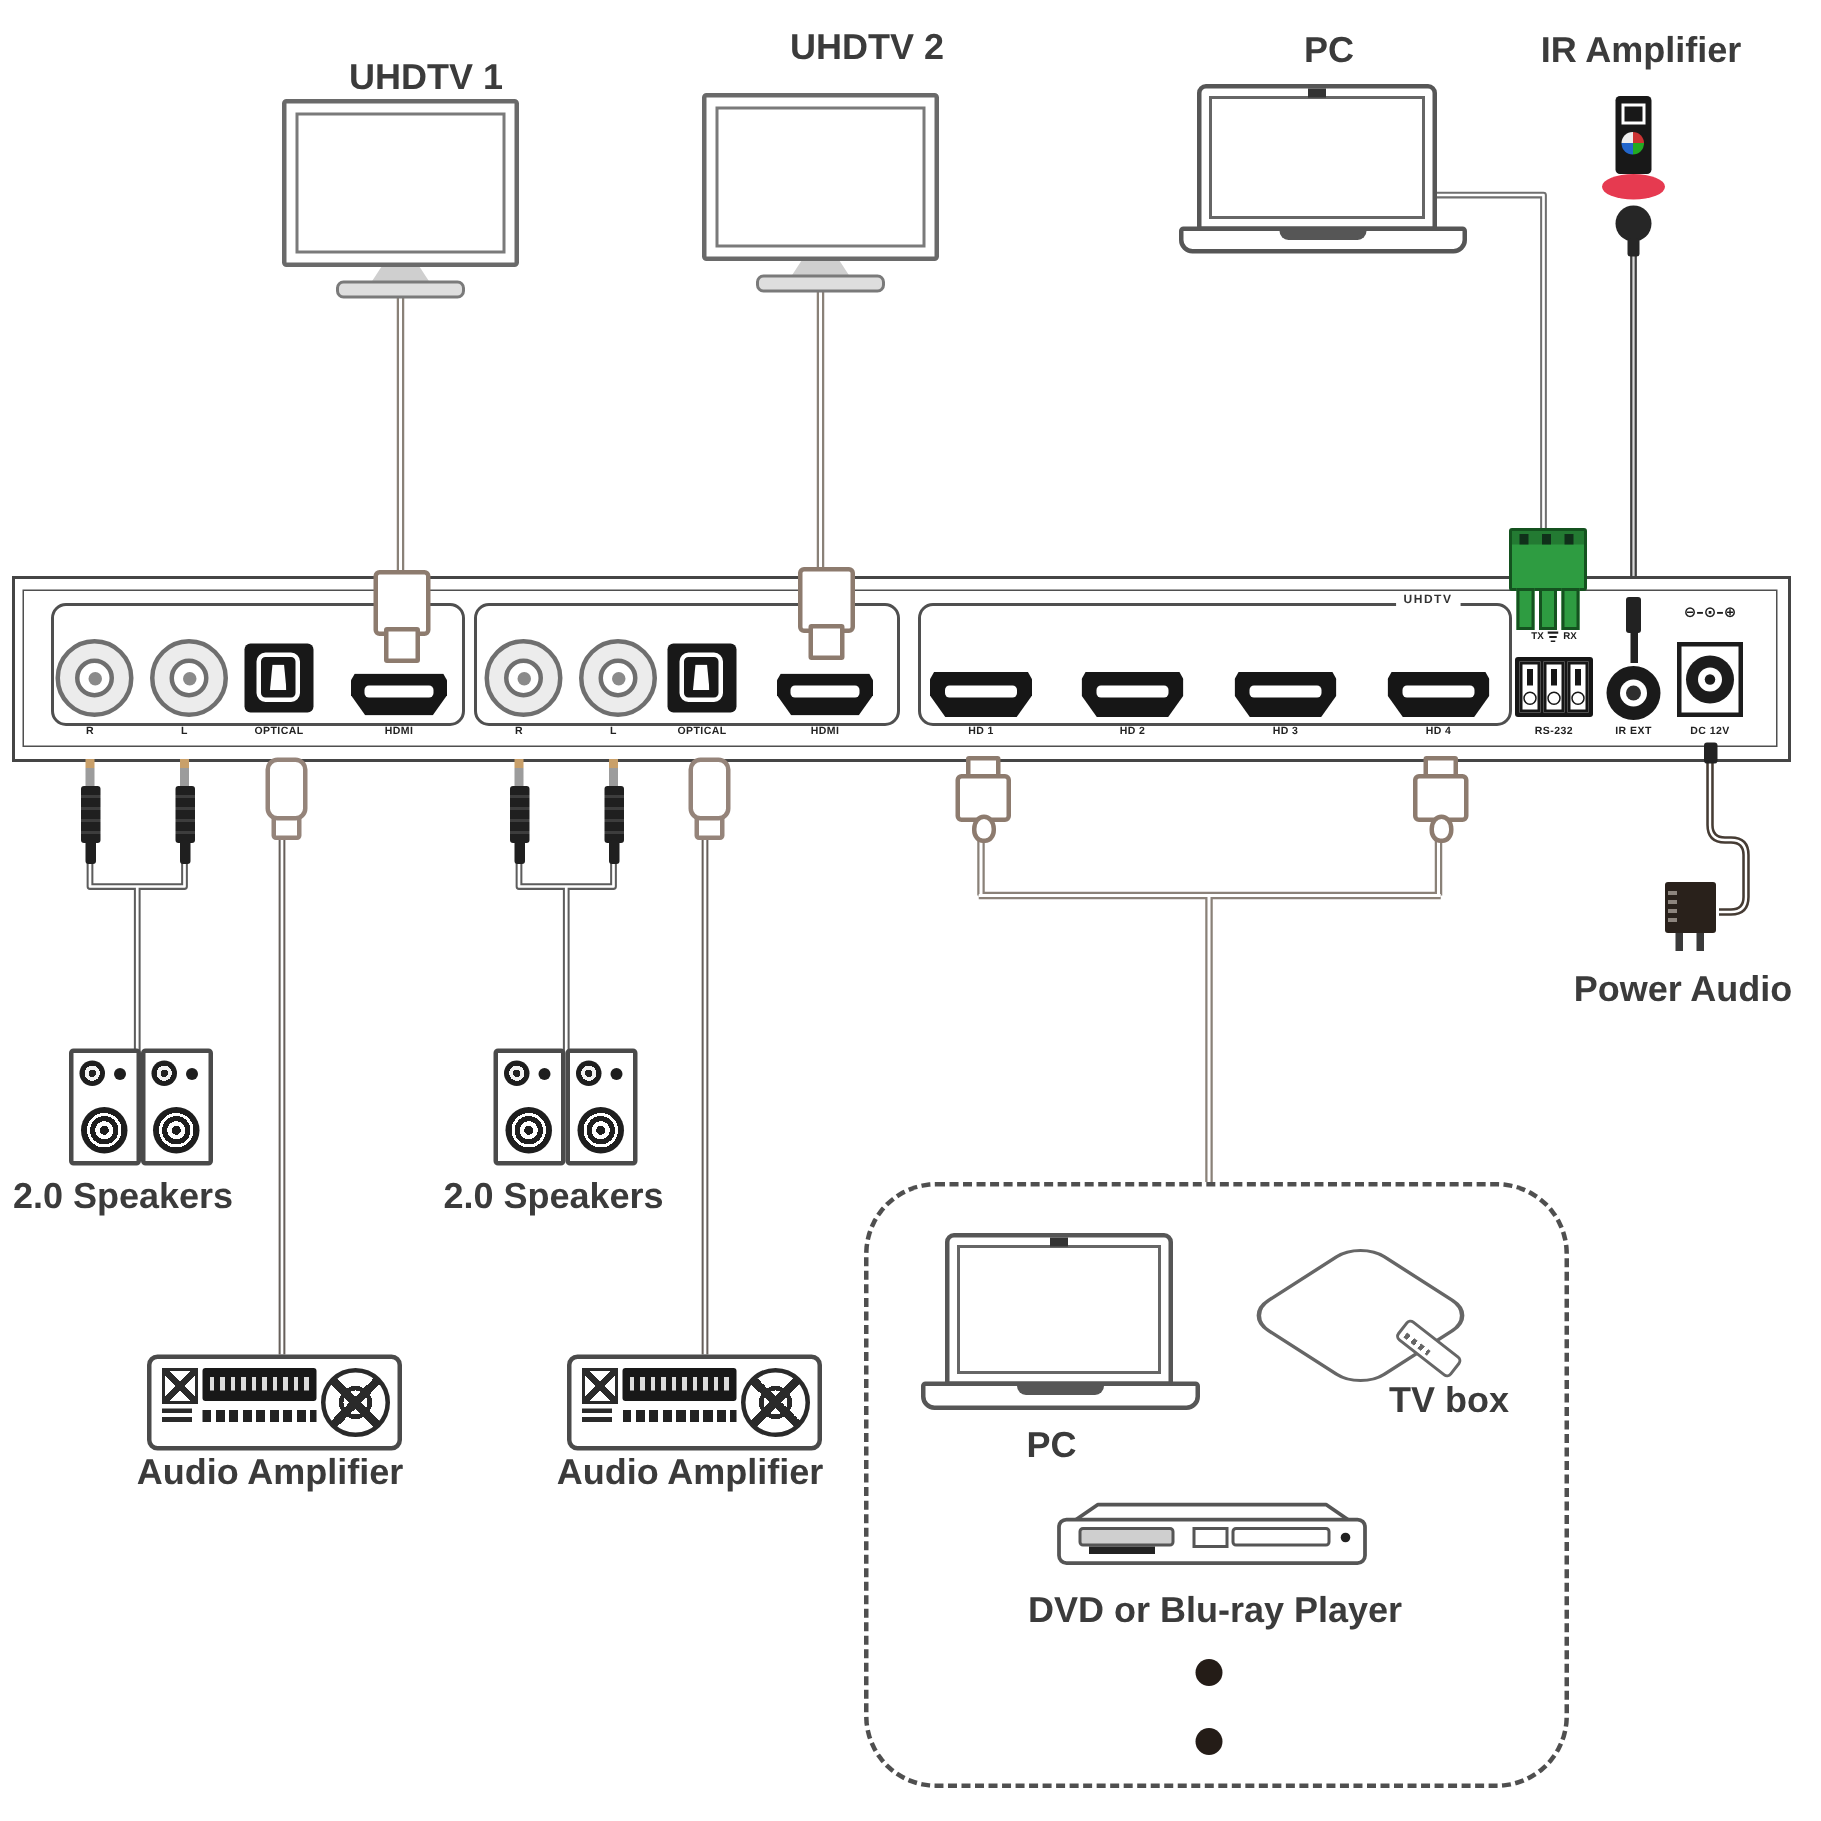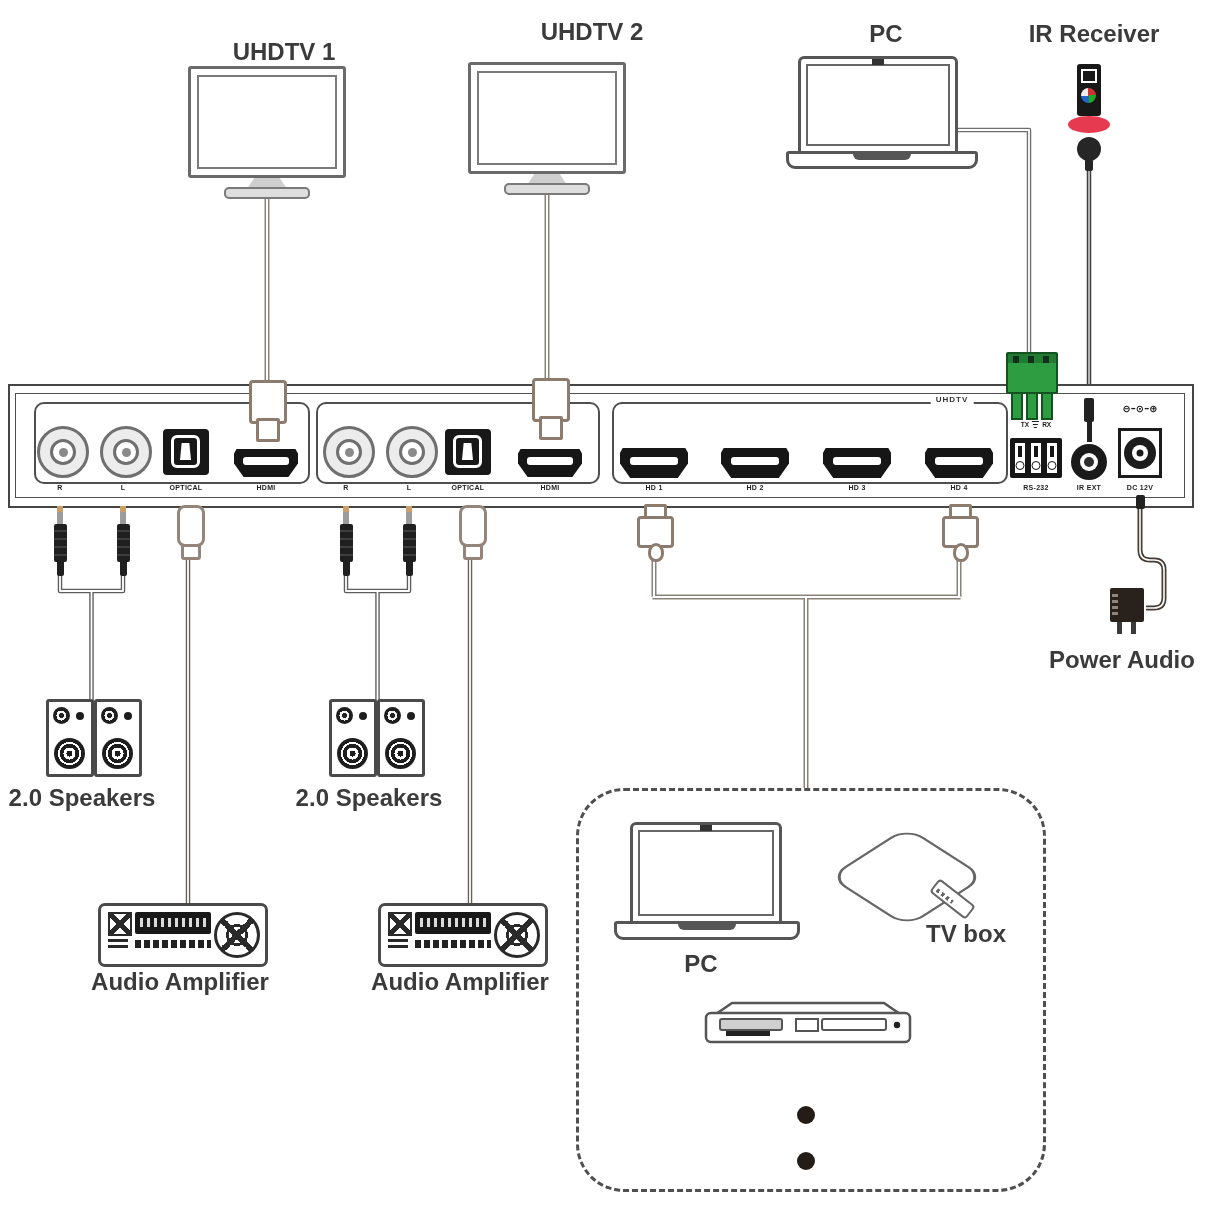--- a/index.html
+++ b/index.html
@@ -207,23 +207,23 @@
 
     <g fill="none" stroke="#463c34" stroke-width="5" stroke-linejoin="round">
       <path d="M1140 506 V550 Q1140 560 1150 560 H1154 Q1164 560 1164 570 V598 Q1164 608 1154 608 H1146"></path>
     </g>
     <g fill="none" stroke="#ffffff" stroke-width="1.6" stroke-linejoin="round">
       <path d="M1140 506 V550 Q1140 560 1150 560 H1154 Q1164 560 1164 570 V598 Q1164 608 1154 608 H1146"></path>
     </g>
   </svg>
 
   <div class="lbl" style="left:284px;top:38px;">UHDTV 1</div>
-  <div class="lbl" style="left:592px;top:18px;">UHDTV 2</div>
+  <div class="lbl" style="left:578px;top:18px;">UHDTV 2</div>
   <div class="lbl" style="left:886px;top:20px;">PC</div>
-  <div class="lbl" style="left:1094px;top:20px;">IR Receiver</div>
+  <div class="lbl" style="left:1094px;top:20px;">IR Amplifier</div>
 
   <div>
     <div class="mon-frame" style="left:188px;top:66px;width:152px;height:106px;">
         <div class="mon-screen"></div>
       </div>
     <div class="mon-neck" style="left:247px;top:178px;width:40px;height:11px;"></div>
     <div class="mon-base" style="left:224px;top:187px;width:82px;height:8px;"></div>
   </div>
 
   <div>
@@ -412,20 +412,21 @@
 
   <svg class="abs" style="left:700px;top:1000px;" width="216" height="50" viewBox="0 0 216 50">
     <path d="M16 14 L32 3 H184 L200 14 Z" fill="#fff" stroke="#555" stroke-width="2.5" stroke-linejoin="round"></path>
     <rect x="6" y="13" width="204" height="29" rx="5" fill="#fff" stroke="#555" stroke-width="2.5"></rect>
     <rect x="20" y="19" width="62" height="11" rx="2" fill="#cfcfcf" stroke="#555" stroke-width="2"></rect>
     <rect x="26" y="31" width="44" height="5" fill="#222"></rect>
     <rect x="96" y="19" width="22" height="12" fill="#fff" stroke="#555" stroke-width="2"></rect>
     <rect x="122" y="19" width="64" height="11" rx="2" fill="#fff" stroke="#555" stroke-width="2"></rect>
     <circle cx="197" cy="25" r="3.2" fill="#222"></circle>
   </svg>
+  <div class="lbl" style="left:810px;top:1060px;">DVD or Blu-ray Player</div>
 
   <div class="dot-big" style="top:1106px;"></div>
   <div class="dot-big" style="top:1152px;"></div>
 
   <div class="psu"></div>
   <div class="prong" style="left:1117px;"></div>
   <div class="prong" style="left:1131px;"></div>
   <div class="lbl" style="left:1122px;top:646px;">Power Audio</div>
 
 </div>

